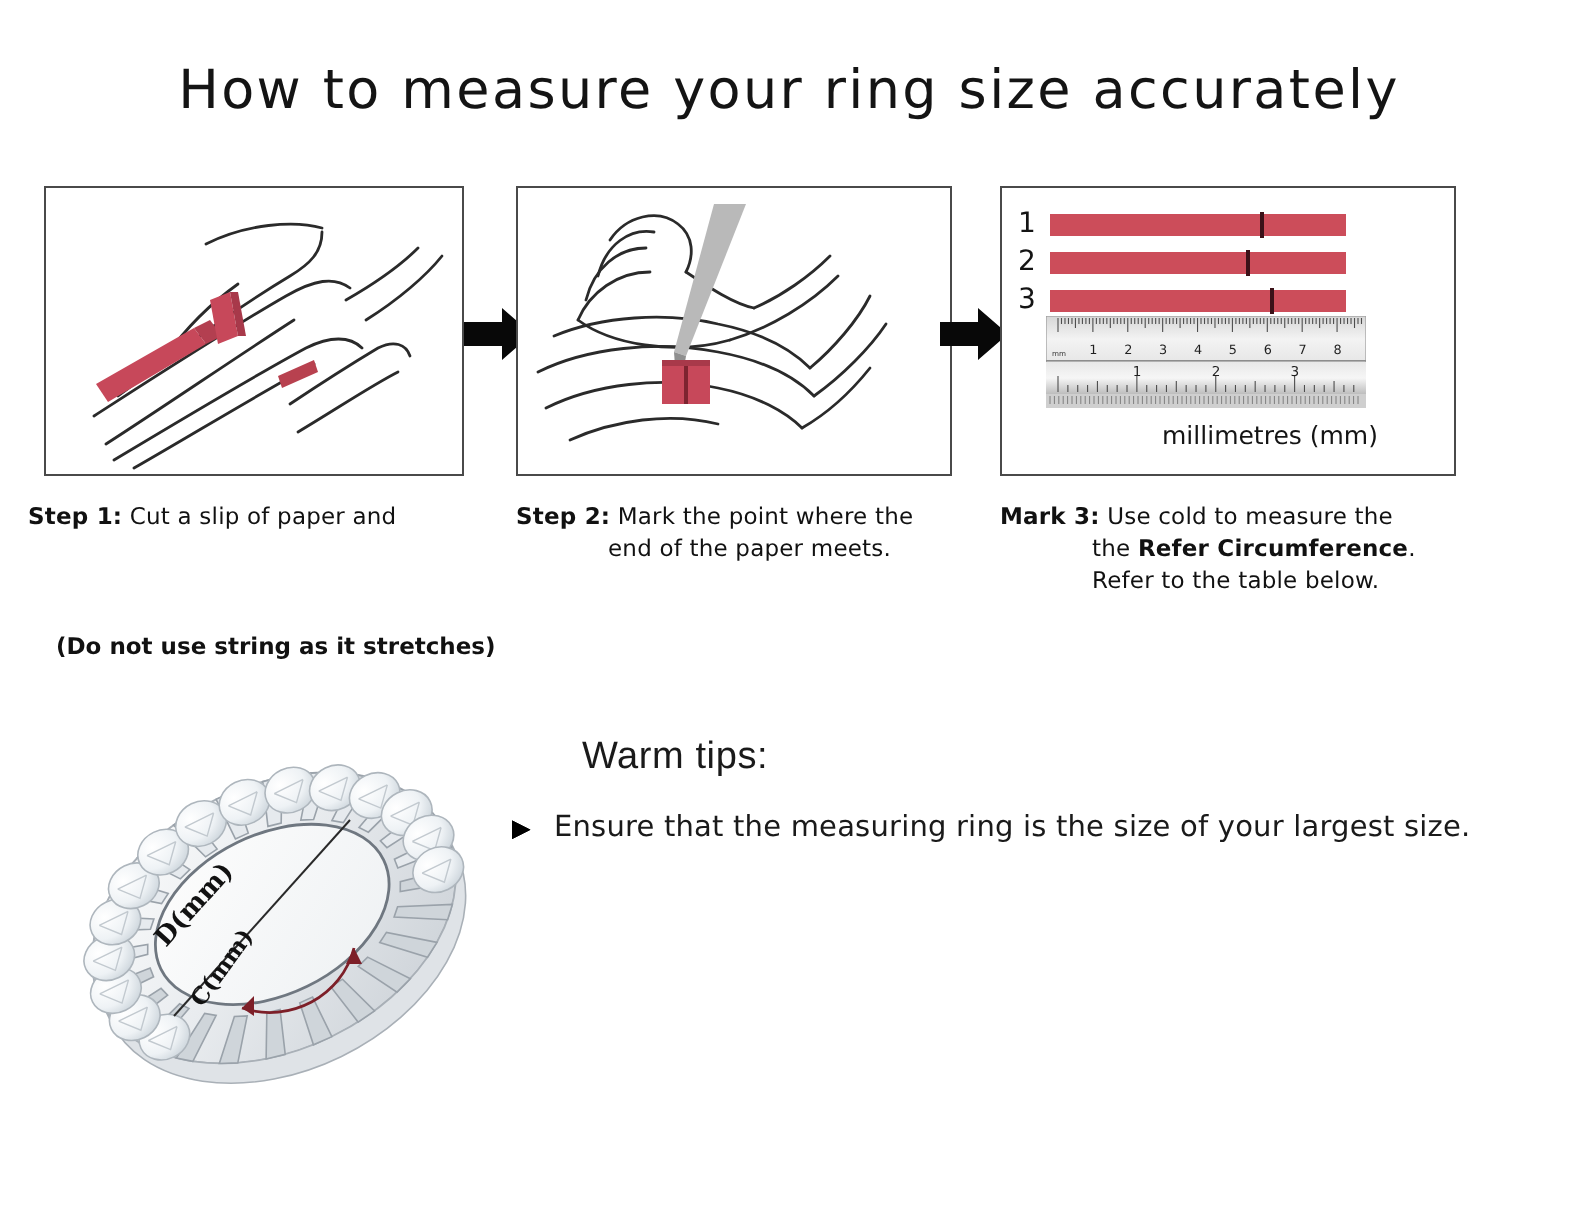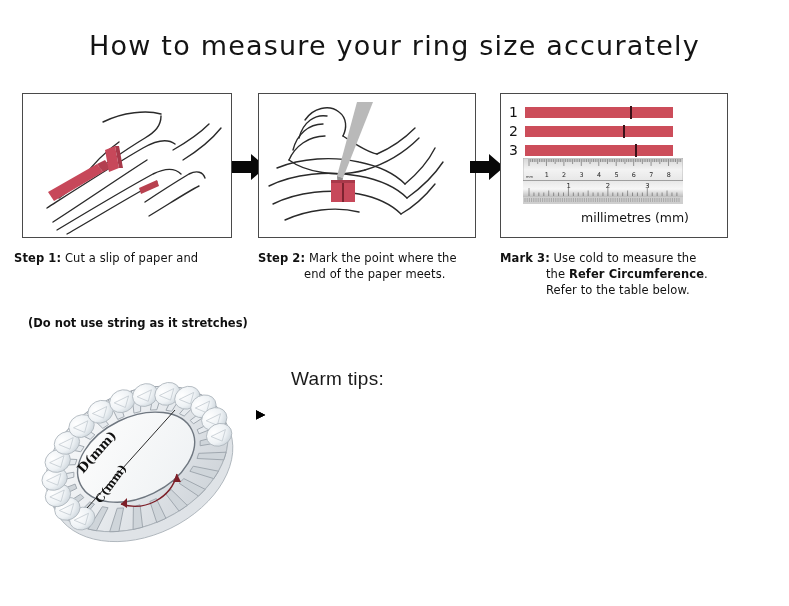--- a/index.html
+++ b/index.html
@@ -593,16 +593,16 @@
       <polygon points="152,122 148,130 156,130" fill="#7d1f28"></polygon>
       <polygon points="96,152 102,146 102,156" fill="#7d1f28"></polygon>
       <text x="76" y="152" transform="rotate(-54 76 152)" font-family="DejaVu Serif, serif" font-size="11.5" font-weight="bold" fill="#111" id="clabel">C(mm)</text>
     </svg>
   </div>
 
   <div class="tips-head">Warm tips:</div>
   <div class="tips" id="tips-list">
       <div class="tip"><span class="bullet">▶</span></div>
       <div class="tip"><span class="bullet">▶</span></div>
-      <div class="tip"><span class="bullet">▶</span></div>
+      <div class="tip"><span class="bullet">▶</span><span>Ensure that the measuring ring is the size of your largest size.</span></div>
     </div>
 
 </div>
 
 </body></html>

